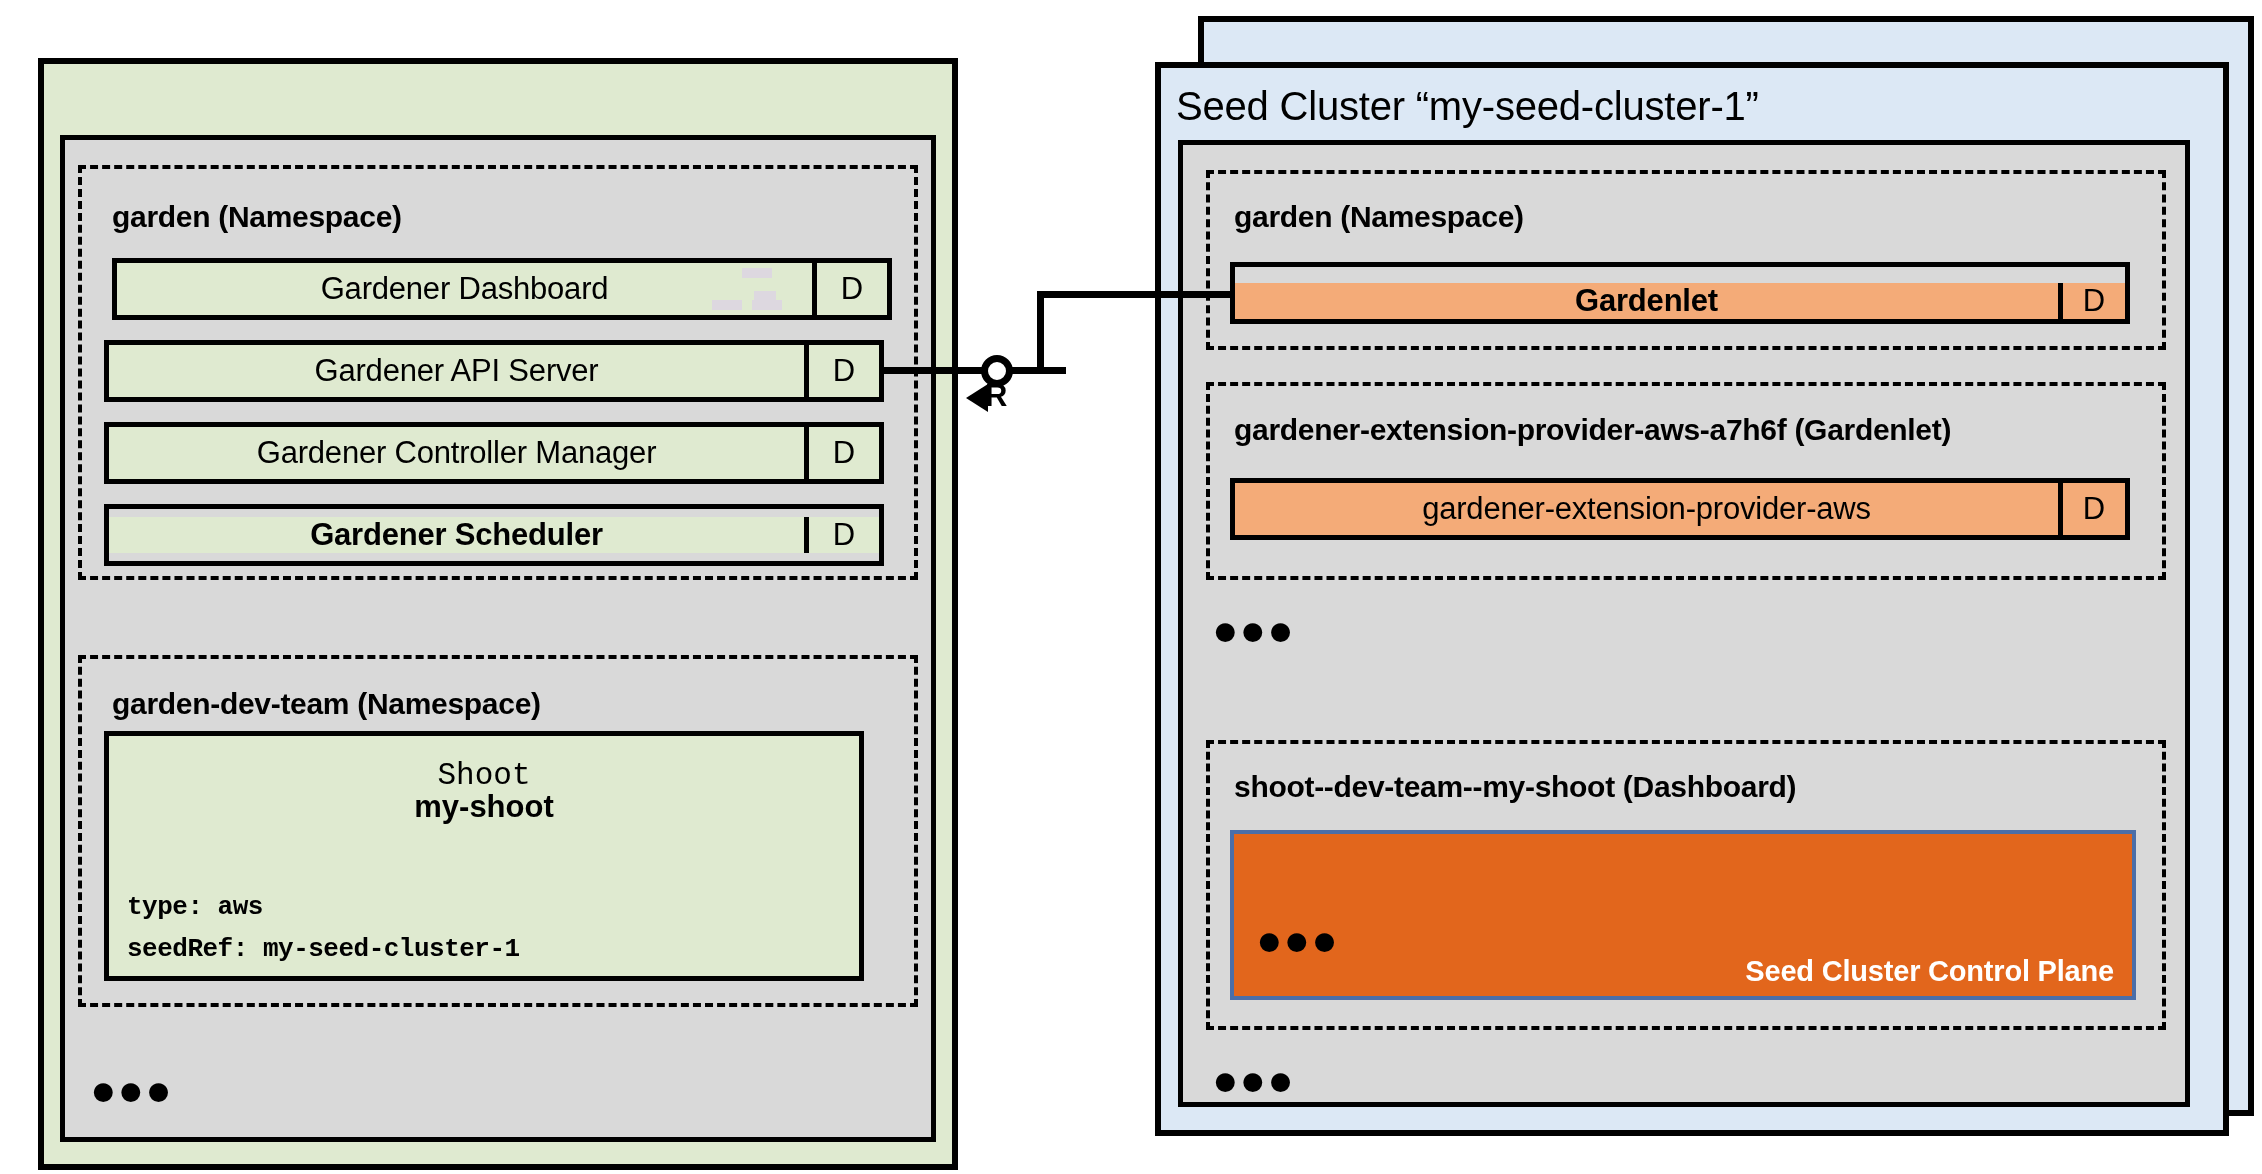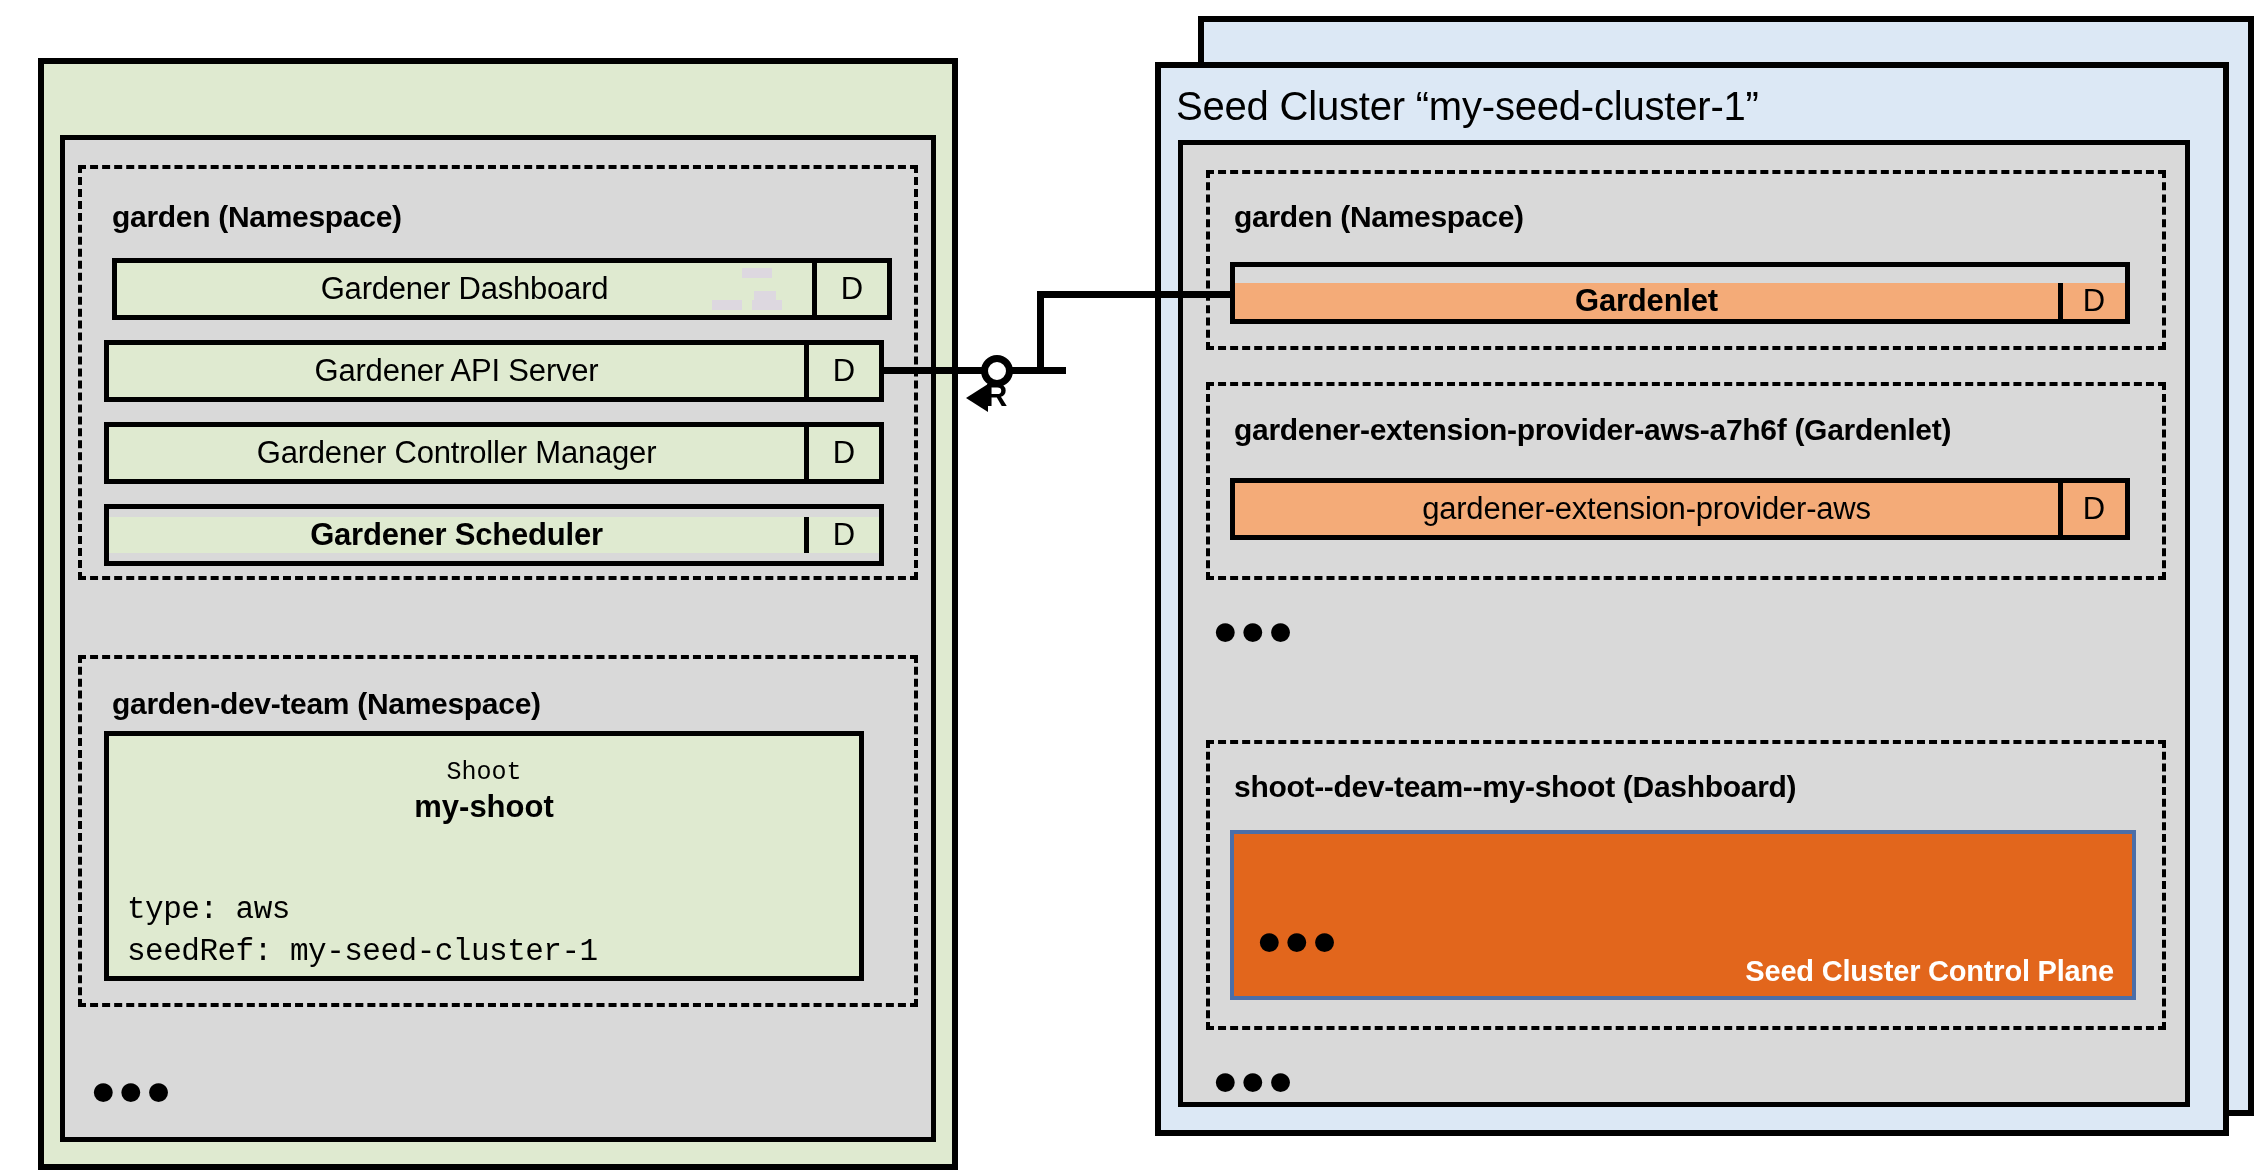--- a/index.html
+++ b/index.html
@@ -91,38 +91,39 @@
     position: absolute;
     background: #dfead0;
     border: 5px solid #000;
     box-sizing: border-box;
   }
   .shoot-kind {
     position: absolute;
     width: 100%;
     text-align: center;
     font-family: "Liberation Mono", monospace;
-    font-size: 25px;
+    font-size: 31px;
     color: #000;
   }
   .shoot-name {
     position: absolute;
     width: 100%;
     text-align: center;
     font-weight: bold;
     font-size: 31px;
     color: #000;
   }
   .shoot-field {
     position: absolute;
     font-family: "Liberation Mono", monospace;
-    font-size: 31px;
+    font-size: 26px;
     color: #000;
     white-space: pre;
     letter-spacing: -0.5px;
+    font-weight: bold;
   }
 
   
   .control-plane {
     position: absolute;
     background: #e2661c;
     border: 4px solid #4b6ea8;
     box-sizing: border-box;
   }
   .cp-label {

